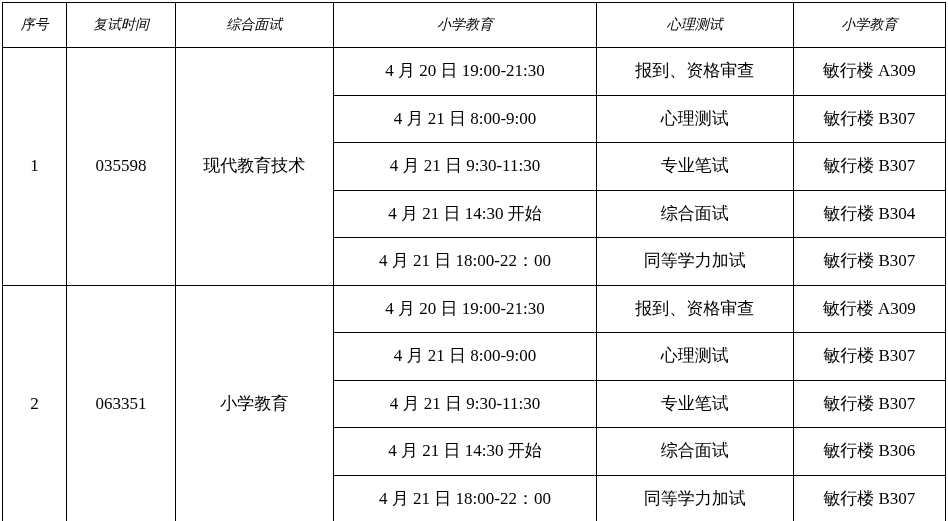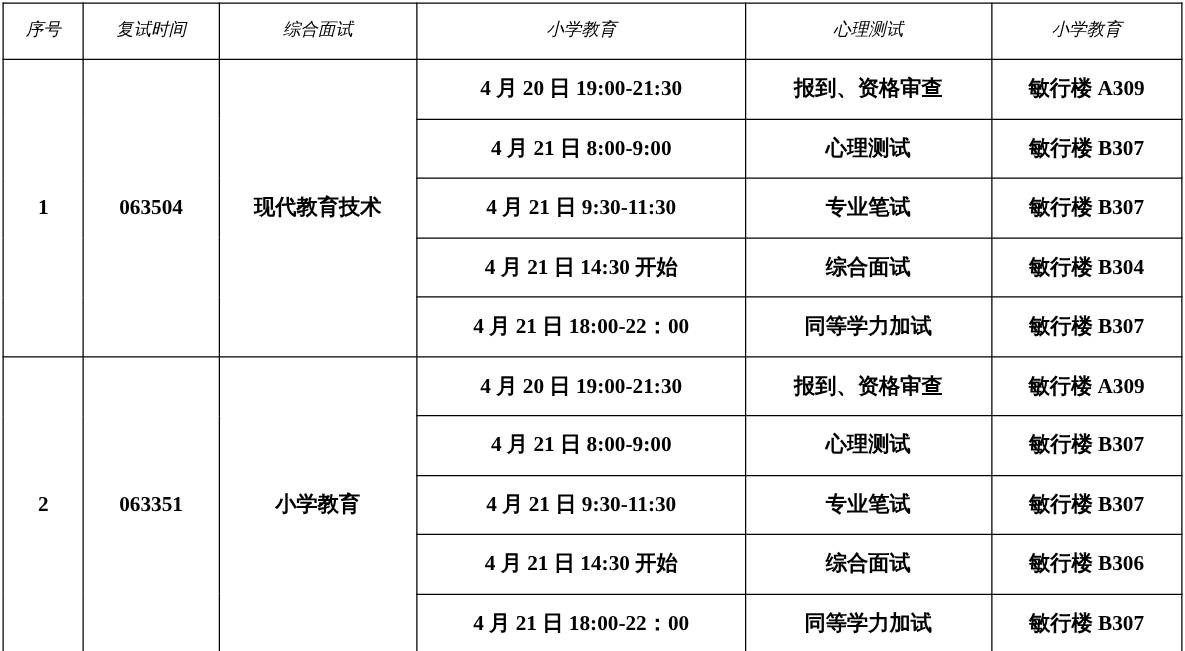--- a/index.html
+++ b/index.html
@@ -31,21 +31,20 @@
     padding: 0 4px;
     white-space: nowrap;
   }
   #schedule-table th {
     height: 44px;
     font-size: 14px;
     font-style: italic;
   }
   #schedule-table td {
     height: 46.5px;
-    font-weight: bold;
   }
   .col-no      { width: 64px; }
   .col-code    { width: 108px; }
   .col-major   { width: 158px; }
   .col-time    { width: 262px; }
   .col-content { width: 196px; }
   .col-place   { width: 152px; }
   .cell-no, .cell-code, .cell-major {
     font-size: 17px;
   }
@@ -78,21 +77,21 @@
       <th>综合面试</th>
       <th>小学教育</th>
       <th>心理测试</th>
       <th>小学教育</th>
     </tr>
   </thead>
   <tbody>
 
     <tr>
       <td class="cell-no" rowspan="5">1</td>
-      <td class="cell-code" rowspan="5">063504</td>
+      <td class="cell-code" rowspan="5">035598</td>
       <td class="cell-major" rowspan="5">现代教育技术</td>
       <td class="cell-time">4 月 20 日 19:00-21:30</td>
       <td class="cell-content">报到、资格审查</td>
       <td class="cell-place">敏行楼 A309</td>
     </tr>
     <tr>
       <td class="cell-time">4 月 21 日 8:00-9:00</td>
       <td class="cell-content">心理测试</td>
       <td class="cell-place">敏行楼 B307</td>
     </tr>

